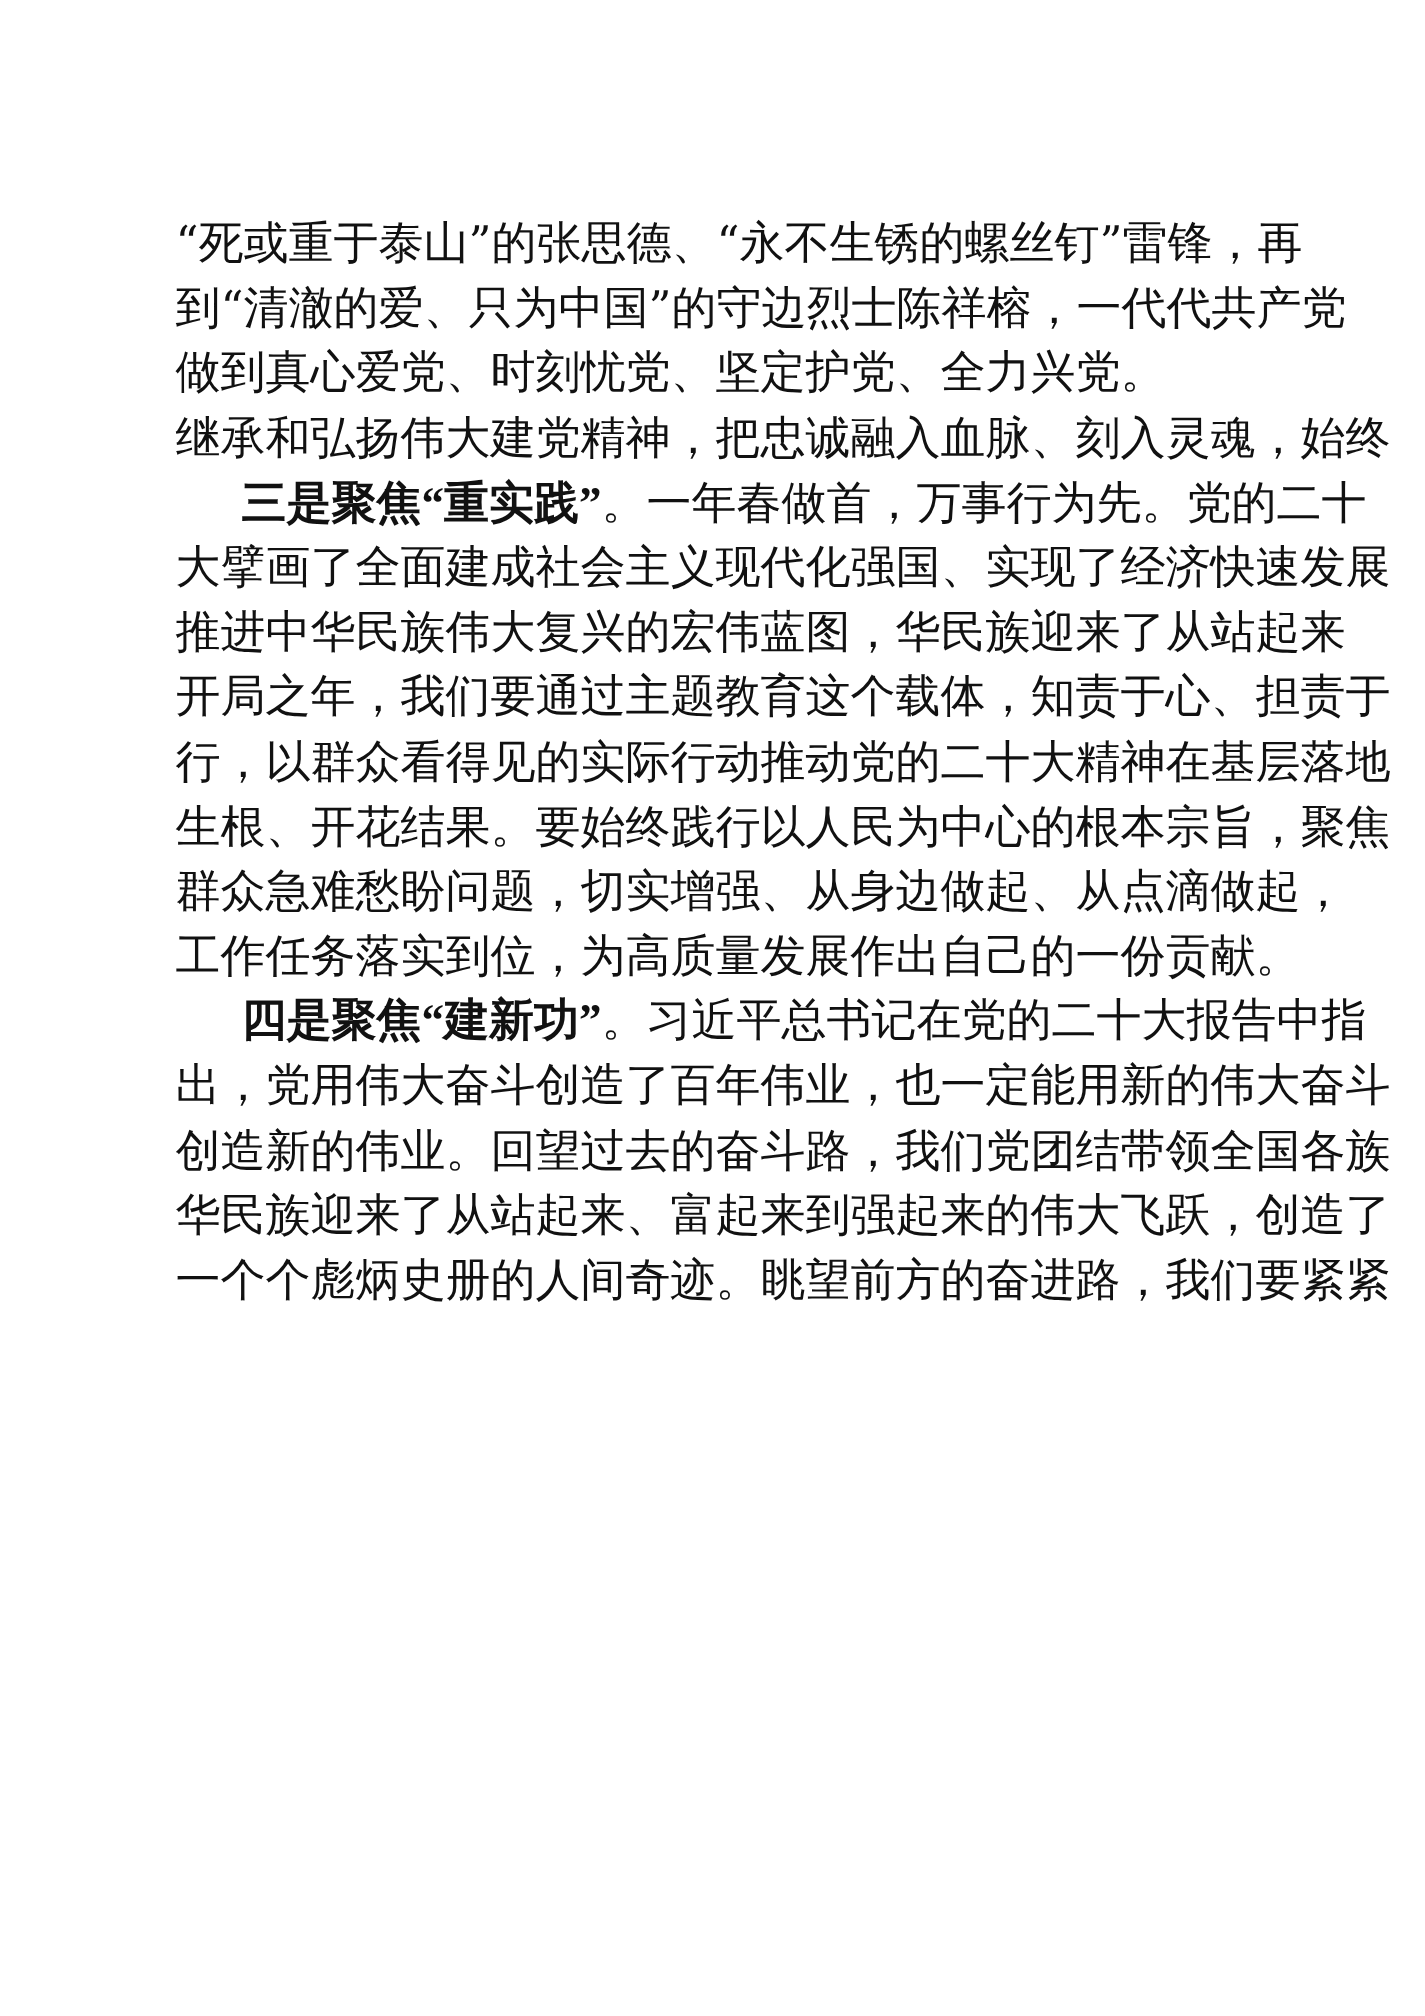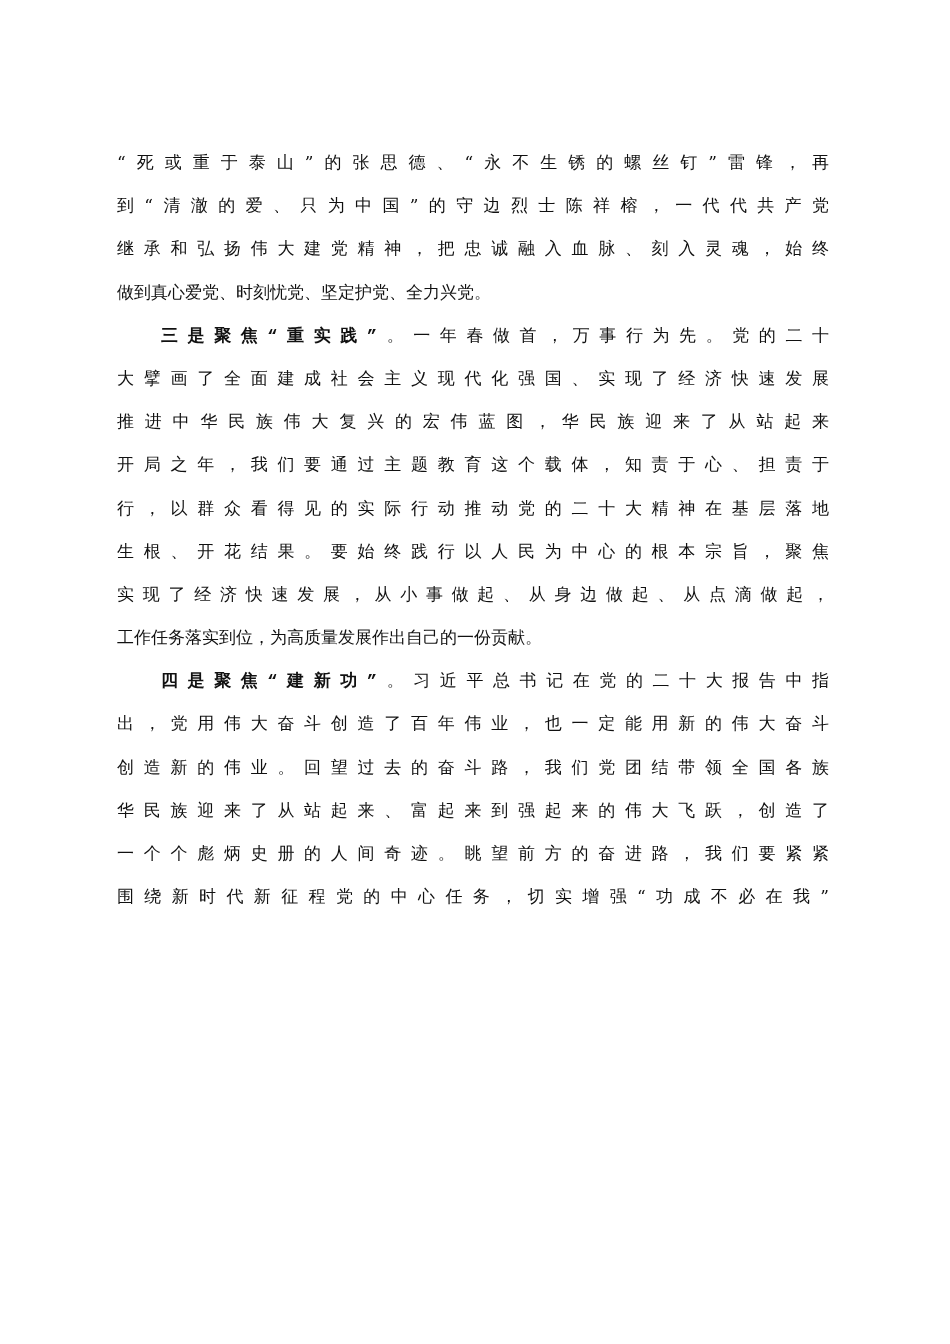--- a/index.html
+++ b/index.html
@@ -3,64 +3,63 @@
   <meta charset="utf-8">
   <style>
     html, body { margin: 0; padding: 0; background: #ffffff; }
     body { width: 950px; height: 1344px; position: relative; overflow: hidden; }
     .page {
       position: absolute;
       left: 117px;
       top: 141px;
       width: 712px;
       font-family: "DejaVu Serif", "Liberation Serif", serif;
-      font-size: 17px;
+      font-size: 30px;
       color: #111111;
     }
     .line {
       height: 43.2px;
       line-height: 43.2px;
       white-space: nowrap;
       text-align: justify;
       text-align-last: justify;
       letter-spacing: 0px;
     }
     .line.last { text-align-last: left; }
     .line.indent { padding-left: 44px; }
     .heading {
-      font-family: Liberation Mono, monospace;
+      font-family: Liberation Serif, serif;
       font-weight: bold;
       margin-top: 22px;
     }
   </style>
 </head>
 <body>
 
 <div class="page">
 
   <div>
     <div class="line">“死或重于泰山”的张思德、“永不生锈的螺丝钉”雷锋，再</div>
     <div class="line">到“清澈的爱、只为中国”的守边烈士陈祥榕，一代代共产党</div>
+    <div class="line last">做到真心爱党、时刻忧党、坚定护党、全力兴党。</div>
     <div class="line">继承和弘扬伟大建党精神，把忠诚融入血脉、刻入灵魂，始终</div>
-    <div class="line last">做到真心爱党、时刻忧党、坚定护党、全力兴党。</div>
   </div>
 
   <div>
     <div class="line indent"><span class="heading">三是聚焦“重实践”</span><span>。一年春做首，万事行为先。党的二十</span></div>
     <div class="line">大擘画了全面建成社会主义现代化强国、实现了经济快速发展</div>
     <div class="line">推进中华民族伟大复兴的宏伟蓝图，华民族迎来了从站起来</div>
     <div class="line">开局之年，我们要通过主题教育这个载体，知责于心、担责于</div>
     <div class="line">行，以群众看得见的实际行动推动党的二十大精神在基层落地</div>
     <div class="line">生根、开花结果。要始终践行以人民为中心的根本宗旨，聚焦</div>
-    <div class="line">实现了经济快速发展，从小事做起、从身边做起、从点滴做起，</div>
+    <div class="line">群众急难愁盼问题，切实增强、从身边做起、从点滴做起，</div>
     <div class="line last">工作任务落实到位，为高质量发展作出自己的一份贡献。</div>
   </div>
 
   <div>
     <div class="line indent"><span class="heading">四是聚焦“建新功”</span><span>。习近平总书记在党的二十大报告中指</span></div>
     <div class="line">出，党用伟大奋斗创造了百年伟业，也一定能用新的伟大奋斗</div>
     <div class="line">创造新的伟业。回望过去的奋斗路，我们党团结带领全国各族</div>
     <div class="line">华民族迎来了从站起来、富起来到强起来的伟大飞跃，创造了</div>
     <div class="line">一个个彪炳史册的人间奇迹。眺望前方的奋进路，我们要紧紧</div>
-    <div class="line">围绕新时代新征程党的中心任务，切实增强“功成不必在我”</div>
   </div>
 
 </div>
 
 </body></html>

